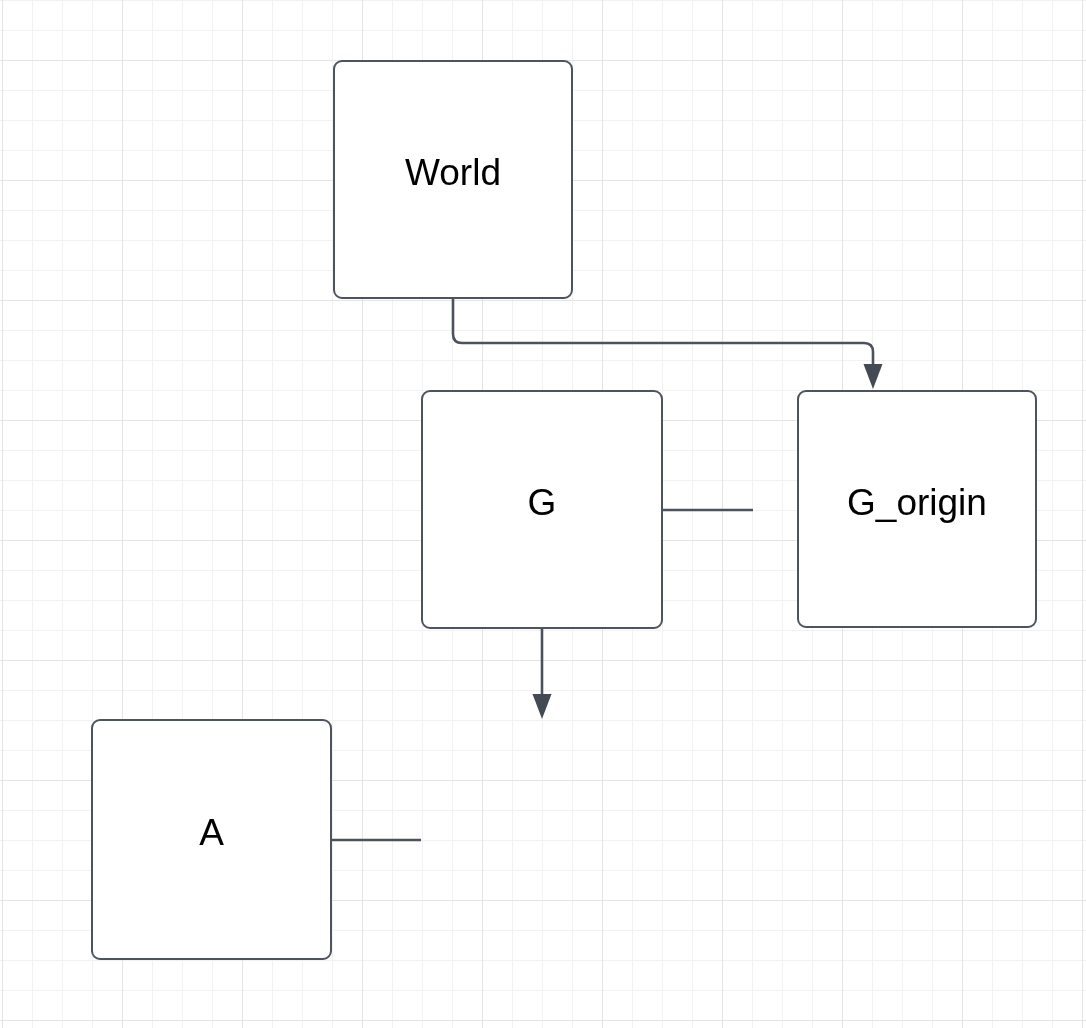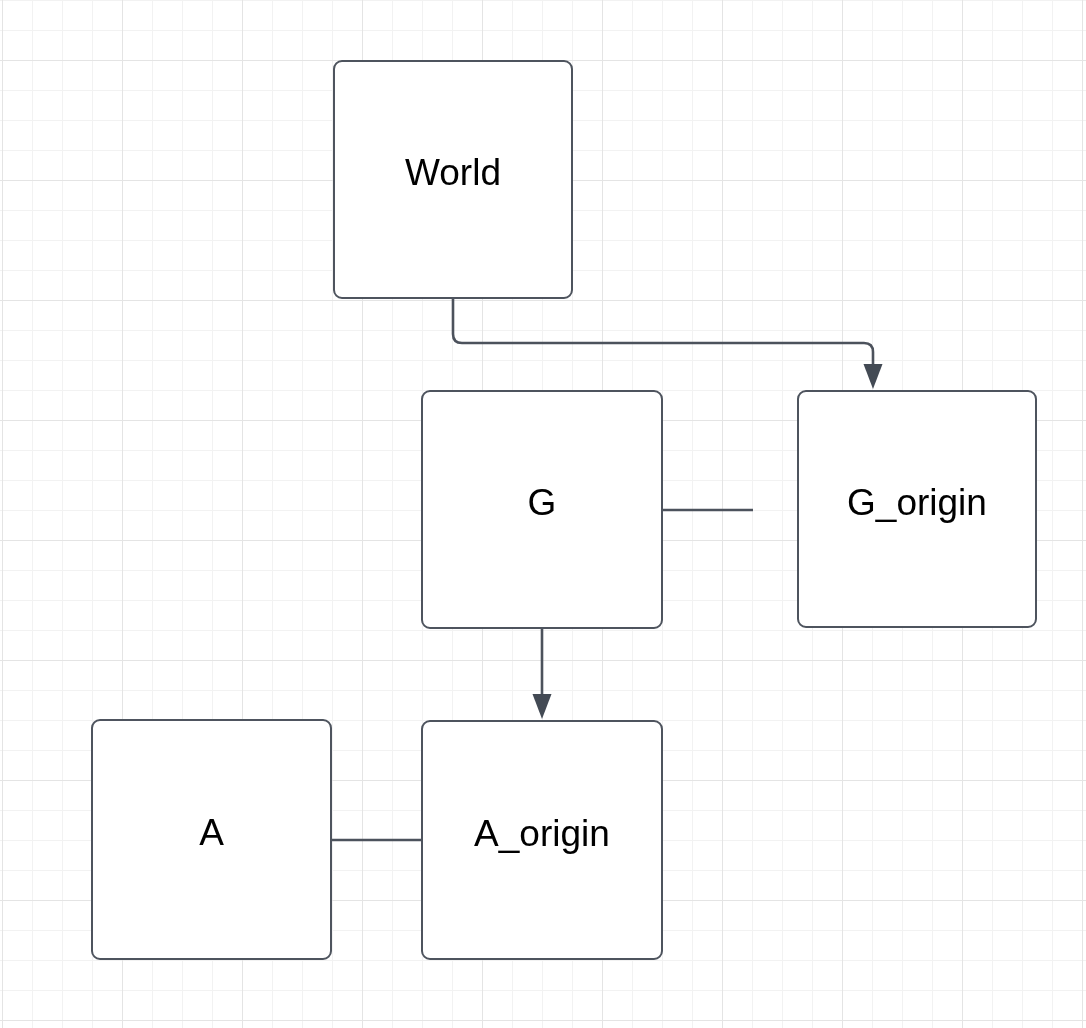--- a/index.html
+++ b/index.html
@@ -103,17 +103,14 @@
   </div>
 
   <div class="node" id="node-g-origin">
     <span class="node-label">G_origin</span>
   </div>
 
   <div class="node" id="node-a">
     <span class="node-label">A</span>
   </div>
 
-  <div class="node" id="node-a-origin">
-    <span class="node-label">A_origin</span>
-  </div>
 
 </div>
 
 </body></html>

